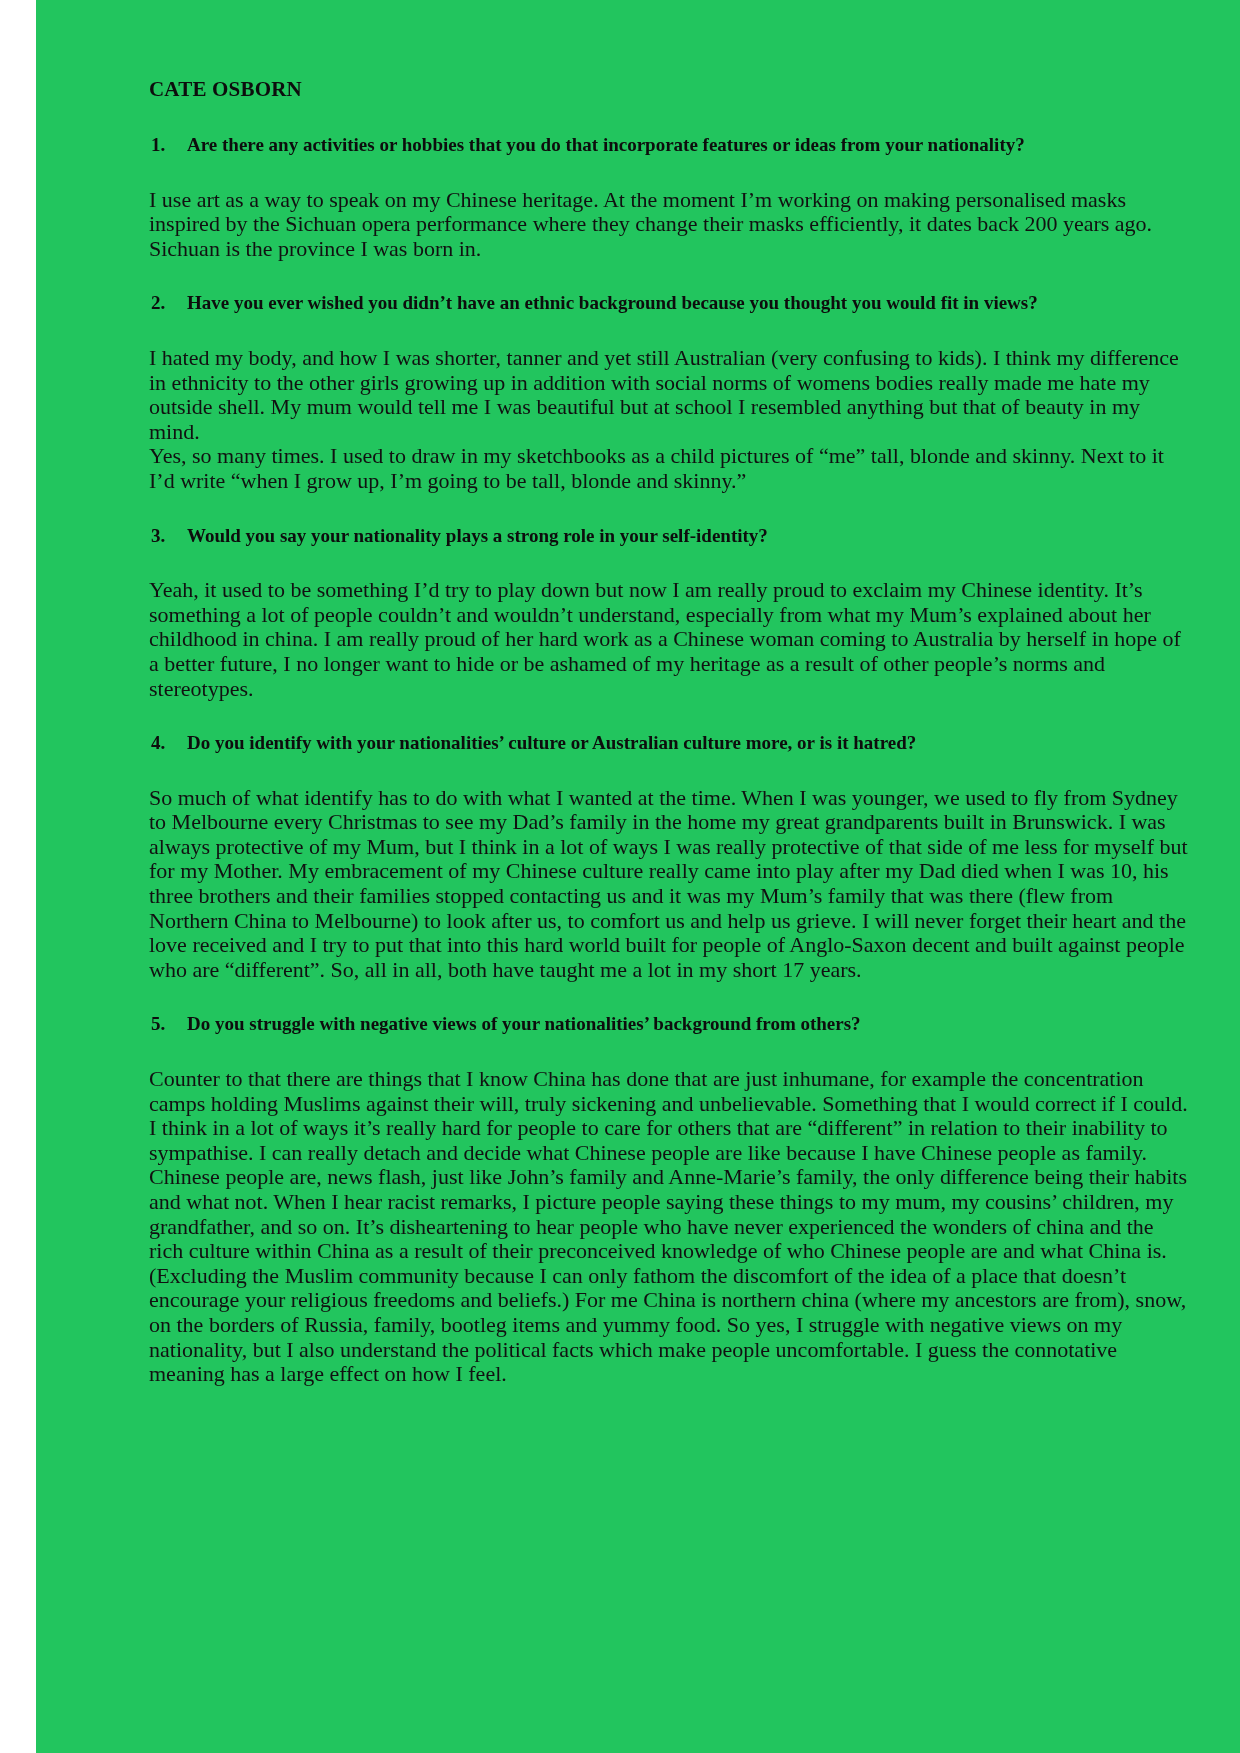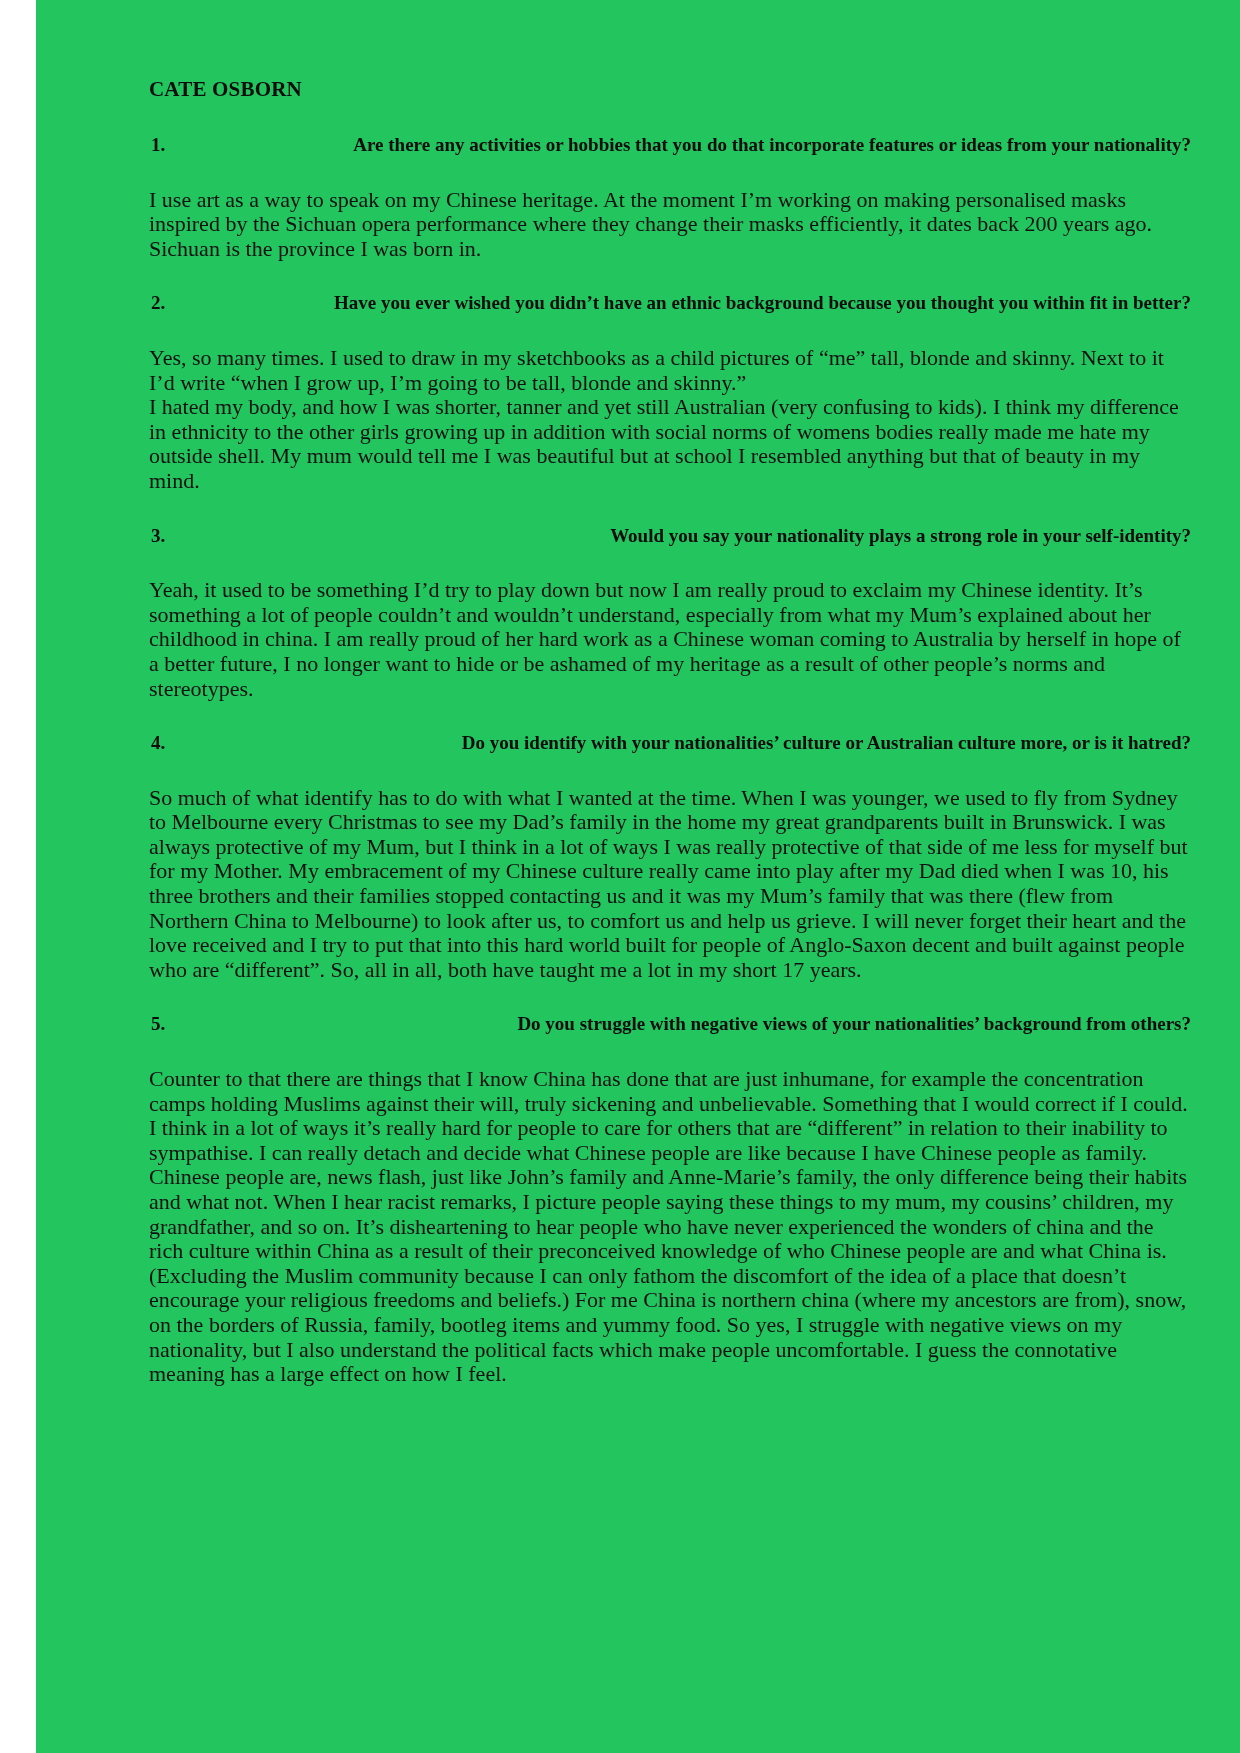--- a/index.html
+++ b/index.html
@@ -47,21 +47,20 @@
     color: #0d0d0d;
   }
   .q-num {
     flex: 0 0 38px;
     padding-left: 2px;
     box-sizing: border-box;
   }
   .q-text {
     flex: 1 1 auto;
     max-width: 1004px;
-    text-align: right;
   }
   .answer {
     font-size: 22px;
     line-height: 24.6px;
     color: #111111;
   }
   .answer p {
     margin: 0;
     padding: 0;
   }
@@ -79,25 +78,25 @@
       <span class="q-text">Are there any activities or hobbies that you do that incorporate features or ideas from your nationality?</span>
     </div>
     <div class="answer">
       <p>I use art as a way to speak on my Chinese heritage. At the moment I’m working on making personalised masks inspired by the Sichuan opera performance where they change their masks efficiently, it dates back 200 years ago. Sichuan is the province I was born in.</p>
     </div>
   </div>
 
   <div class="qa">
     <div class="q-row">
       <span class="q-num">2.</span>
-      <span class="q-text">Have you ever wished you didn’t have an ethnic background because you thought you within fit in better?</span>
+      <span class="q-text">Have you ever wished you didn’t have an ethnic background because you thought you would fit in views?</span>
     </div>
     <div class="answer">
+      <p>I hated my body, and how I was shorter, tanner and yet still Australian (very confusing to kids). I think my difference in ethnicity to the other girls growing up in addition with social norms of womens bodies really made me hate my outside shell. My mum would tell me I was beautiful but at school I resembled anything but that of beauty in my mind.</p>
       <p>Yes, so many times. I used to draw in my sketchbooks as a child pictures of “me” tall, blonde and skinny. Next to it I’d write “when I grow up, I’m going to be tall, blonde and skinny.”</p>
-      <p>I hated my body, and how I was shorter, tanner and yet still Australian (very confusing to kids). I think my difference in ethnicity to the other girls growing up in addition with social norms of womens bodies really made me hate my outside shell. My mum would tell me I was beautiful but at school I resembled anything but that of beauty in my mind.</p>
     </div>
   </div>
 
   <div class="qa">
     <div class="q-row">
       <span class="q-num">3.</span>
       <span class="q-text">Would you say your nationality plays a strong role in your self-identity?</span>
     </div>
     <div class="answer">
       <p>Yeah, it used to be something I’d try to play down but now I am really proud to exclaim my Chinese identity. It’s something a lot of people couldn’t and wouldn’t understand, especially from what my Mum’s explained about her childhood in china. I am really proud of her hard work as a Chinese woman coming to Australia by herself in hope of a better future, I no longer want to hide or be ashamed of my heritage as a result of other people’s norms and stereotypes.</p>

